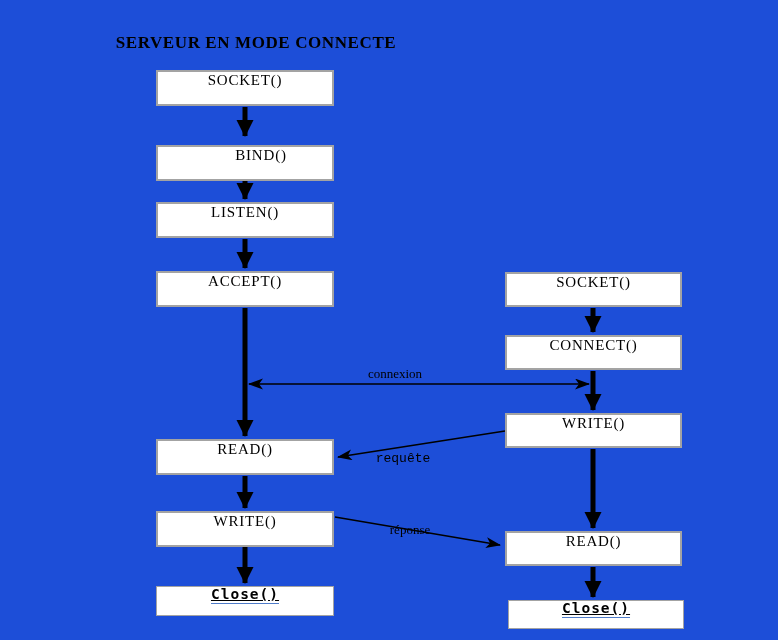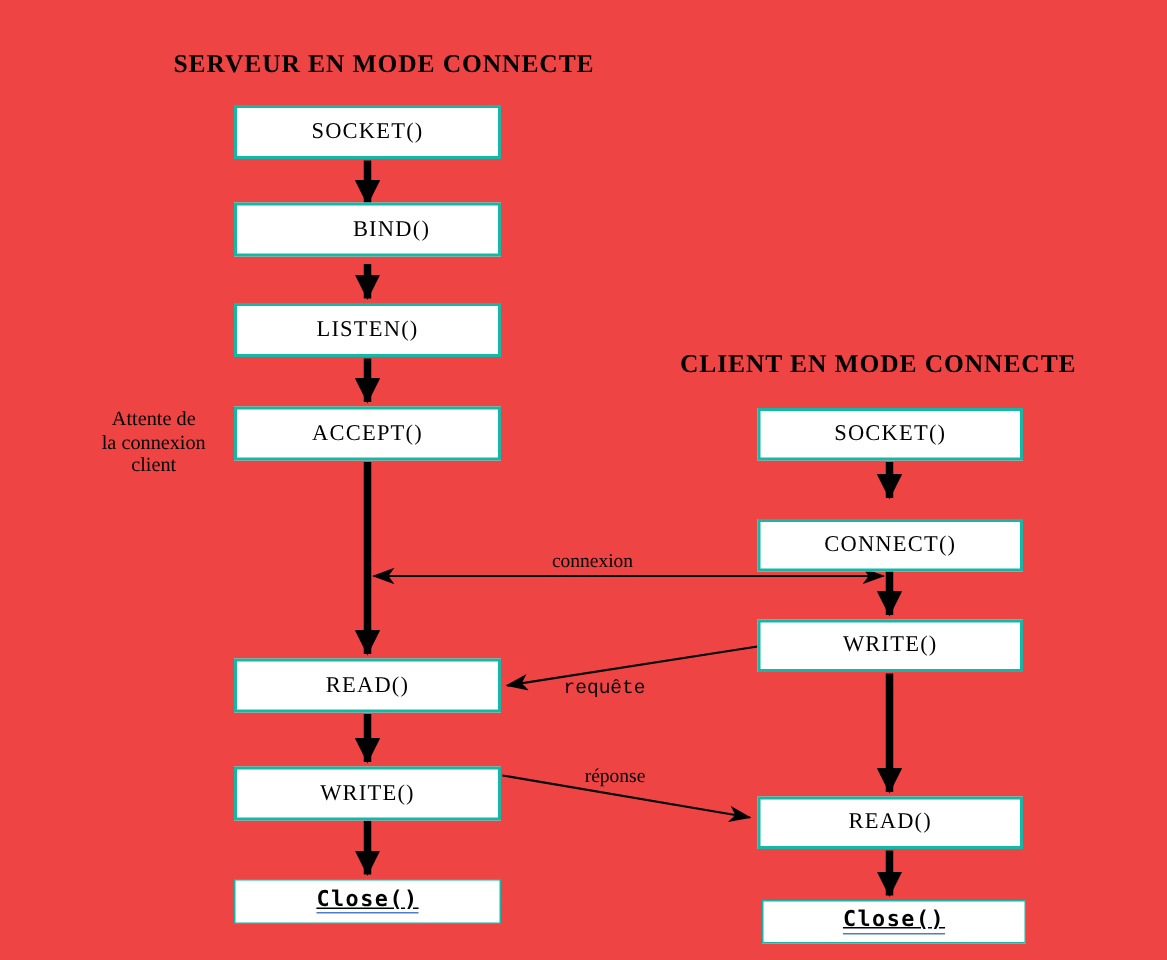--- a/index.html
+++ b/index.html
@@ -4,45 +4,45 @@
 <style>
   html, body {
     margin: 0;
     padding: 0;
     background: #ffffff;
   }
   #canvas {
     position: relative;
     width: 778px;
     height: 640px;
-    background: #ef4444;
+    background: #1d4ed8;
     font-family: "Liberation Serif", "DejaVu Serif", serif;
     color: #000000;
     overflow: hidden;
   }
   #arrows {
     position: absolute;
     left: 0; top: 0;
     width: 778px; height: 640px;
   }
   .col-title {
     position: absolute;
     font-size: 17px;
     font-weight: bold;
     letter-spacing: 0.6px;
     text-align: center;
     white-space: nowrap;
   }
   .node {
     position: absolute;
     box-sizing: border-box;
-    border: 2px solid #14b8a6;
+    border: 2px solid #a3a3a3;
     background: #ffffff;
     display: flex;
-    align-items: center;
+    align-items: flex-start;
     justify-content: center;
     font-size: 15px;
     letter-spacing: 0.8px;
     white-space: nowrap;
   }
   .node.close {
     border-width: 1.5px;
   }
   .close-label {
     font-family: "DejaVu Sans Mono", "Liberation Mono", monospace;
@@ -50,30 +50,30 @@
     font-size: 14.5px;
     letter-spacing: 1px;
     text-decoration: underline;
     border-bottom: 1.5px solid #4f7cc9;
     padding-bottom: 0px;
     line-height: 1.1;
   }
   
   .srv { left: 156px; width: 178px; height: 36px; }
   .srv-socket { top: 70px; }
-  .srv-bind   { top: 135px; padding-left: 32px; }
+  .srv-bind   { top: 145px; padding-left: 32px; }
   .srv-listen { top: 202px; }
   .srv-accept { top: 271px; }
   .srv-read   { top: 439px; }
   .srv-write  { top: 511px; }
   .srv-close  { top: 586px; height: 30px; }
   
   .cli { left: 505px; width: 177px; height: 35px; }
   .cli-socket  { top: 272px; }
-  .cli-connect { top: 346px; }
+  .cli-connect { top: 335px; }
   .cli-write   { top: 413px; }
   .cli-read    { top: 531px; }
   .cli-close   { top: 600px; left: 508px; width: 176px; height: 29px; }
 
   .side-note {
     position: absolute;
     left: 35px;
     top: 271px;
     width: 135px;
     text-align: center;
@@ -82,21 +82,21 @@
     white-space: pre-line;
   }
   .edge-label {
     position: absolute;
     font-size: 13px;
     text-align: center;
     white-space: nowrap;
   }
   .lbl-connexion { left: 345px; top: 366px; width: 100px; }
   .lbl-requete   { left: 368px; top: 451px; width: 70px; font-family: Liberation Mono, monospace; }
-  .lbl-reponse   { left: 374px; top: 509px; width: 72px; }
+  .lbl-reponse   { left: 374px; top: 522px; width: 72px; }
 </style>
 </head>
 <body>
 
 <div id="canvas">
 
   <svg id="arrows" viewBox="0 0 778 640" xmlns="http://www.w3.org/2000/svg">
     <defs>
       <marker id="thickHead" markerUnits="userSpaceOnUse" markerWidth="20" markerHeight="20" refX="16" refY="8.5" orient="auto">
         <path d="M0,0 L17,8.5 L0,17 Z" fill="#000000"></path>
@@ -122,25 +122,21 @@
     <path d="M593,567 V597" stroke="#000000" stroke-width="5" fill="none" marker-end="url(#thickHead)"></path>
 
     <path d="M249,384 H589" stroke="#000000" stroke-width="1.4" fill="none" marker-start="url(#thinHeadStart)" marker-end="url(#thinHead)"></path>
 
     <path d="M505,431 L338,457" stroke="#000000" stroke-width="1.4" fill="none" marker-end="url(#thinHead)"></path>
 
     <path d="M335,517 L500,545" stroke="#000000" stroke-width="1.4" fill="none" marker-end="url(#thinHead)"></path>
   </svg>
 
   <div class="col-title" style="left:96px; top:33px; width:320px;">SERVEUR EN MODE CONNECTE</div>
-  <div class="col-title" style="left:443px; top:233px; width:285px;">CLIENT EN MODE CONNECTE</div>
 
-  <div class="side-note">Attente de
-la connexion
-client</div>
 
   <div class="node srv srv-socket">
     <span>SOCKET()</span>
   </div>
   <div class="node srv srv-bind">
     <span>BIND()</span>
   </div>
   <div class="node srv srv-accept">
     <span>ACCEPT()</span>
   </div>

